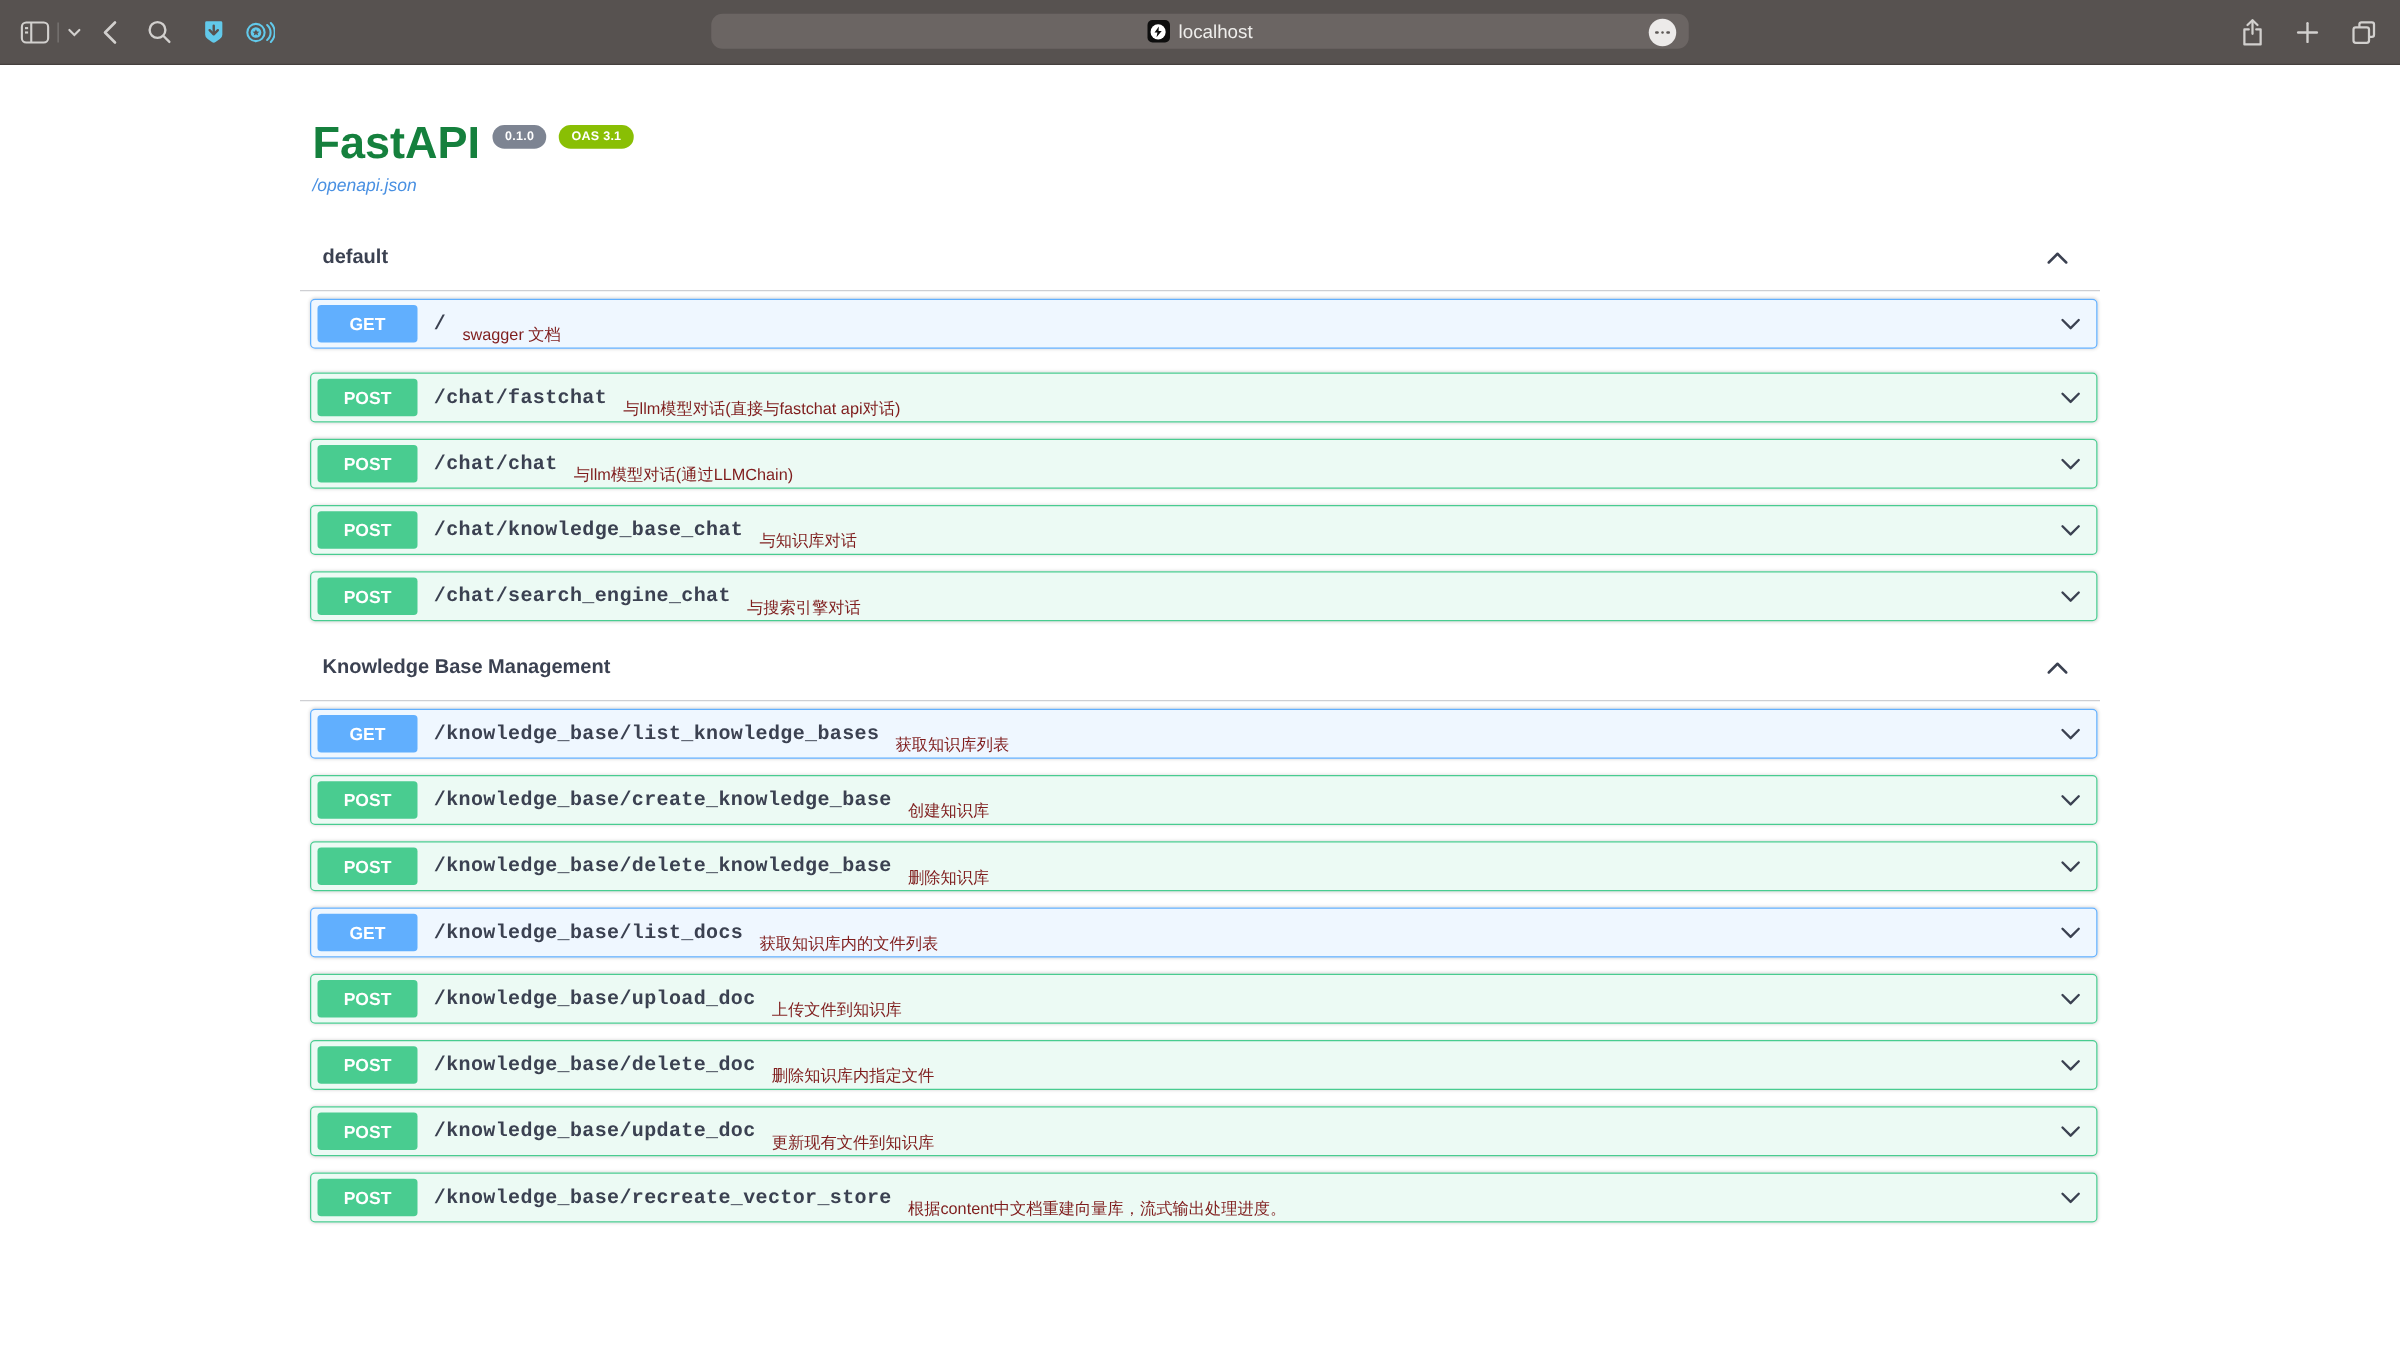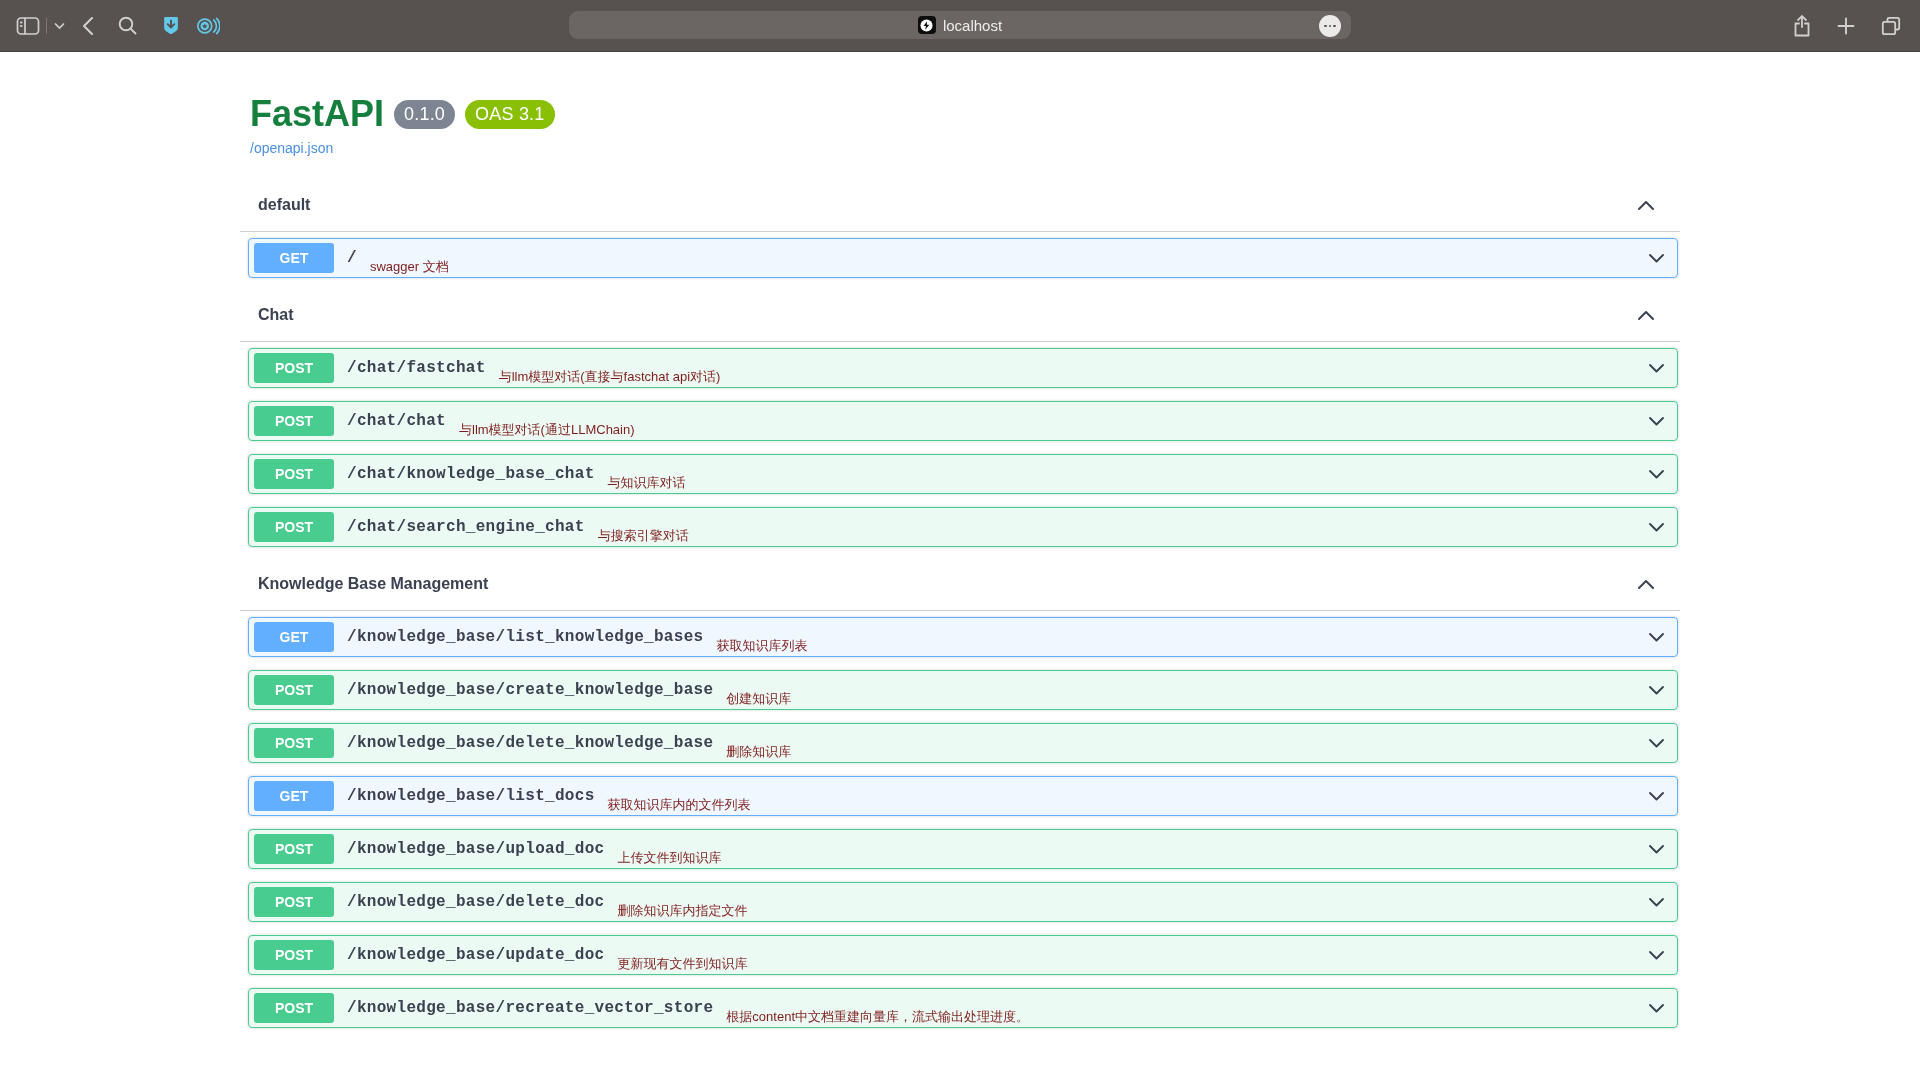--- a/index.html
+++ b/index.html
@@ -29,26 +29,26 @@
     background:#eceae9; border:none; display:flex; align-items:center; justify-content:center; gap:2px; }
   .more-btn i { width:2.6px; height:2.6px; border-radius:50%; background:#5c5755; display:block; }
   .right-group { position:absolute; right:18px; top:0; height:52px; display:flex; align-items:center; gap:24px; }
 
   
   .page { height:1028px; background:#fff; overflow:hidden; }
   .wrapper { width:1440px; margin:0 auto; padding-top:40px; }
   .info { margin-left:10px; }
   .title-row { display:flex; align-items:flex-start; }
   .title-row h1 { font-size:36px; line-height:43px; font-weight:bold; color:#15803d; }
-  .badge { border-radius:57px; color:#fff; font-size:18px; font-weight:normal;
+  .badge { border-radius:57px; color:#fff; font-size:10px; font-weight:bold;
     padding:4px 10px; margin:8px 0 0 10px; letter-spacing:.2px; }
   .badge.ver { background:var(--version-badge,#7d8492); }
   .badge.oas { background:var(--oas-badge,#89bf04); }
   .openapi-link { display:inline-block; margin-top:5px; font-size:14px;
-    color:var(--link,#4990e2); text-decoration:none; cursor:pointer; }
+    color:var(--link,#4990e2); text-decoration:none; cursor:pointer;font-style:italic; }
 
   .sections { margin-top:24px; }
   .opblock-tag { display:flex; align-items:center; justify-content:space-between;
     padding:10px 0 12px; border-bottom:1px solid rgba(59,65,81,.25); }
   .opblock-tag h3 { font-size:16px; line-height:28px; font-weight:bold; color:#3b4151; padding-left:18px; }
   .sec-collapse { background:none; border:none; margin-right:25px; cursor:pointer; display:flex; }
   .ops { padding-top:6px; }
   .opblock { height:40px; display:flex; align-items:center; border:1px solid; border-radius:4px;
     margin:0 2px 13px 8px; box-shadow:0 0 3px rgba(0,0,0,.19); cursor:pointer; }
   .opblock.get  { background:rgba(97,175,254,.1);  border-color:var(--get,#61affe); }
@@ -178,28 +178,20 @@
     <button class="op-expand">
       <svg width="17" height="11" viewBox="0 0 17 11" fill="none" stroke="#3b4151" stroke-width="1.9" stroke-linecap="round" stroke-linejoin="round">
         <polyline points="2,2 8.5,8.5 15,2"></polyline>
       </svg>
     </button>
   </div>
 </div>
   </div>
 
   <div class="opblock-tag-section">
-    <div class="opblock-tag">
-      <h3>Chat</h3>
-      <button class="sec-collapse">
-        <svg width="18" height="11" viewBox="0 0 18 11" fill="none" stroke="#3b4151" stroke-width="2" stroke-linecap="round" stroke-linejoin="round">
-          <polyline points="2,9 9,2 16,9"></polyline>
-        </svg>
-      </button>
-    </div>
     <div class="ops">
   <div class="opblock post">
     <span class="op-method">POST</span>
     <span class="op-path">/chat/fastchat</span>
     <span class="op-desc">与llm模型对话(直接与fastchat api对话)</span>
     <button class="op-expand">
       <svg width="17" height="11" viewBox="0 0 17 11" fill="none" stroke="#3b4151" stroke-width="1.9" stroke-linecap="round" stroke-linejoin="round">
         <polyline points="2,2 8.5,8.5 15,2"></polyline>
       </svg>
     </button>

